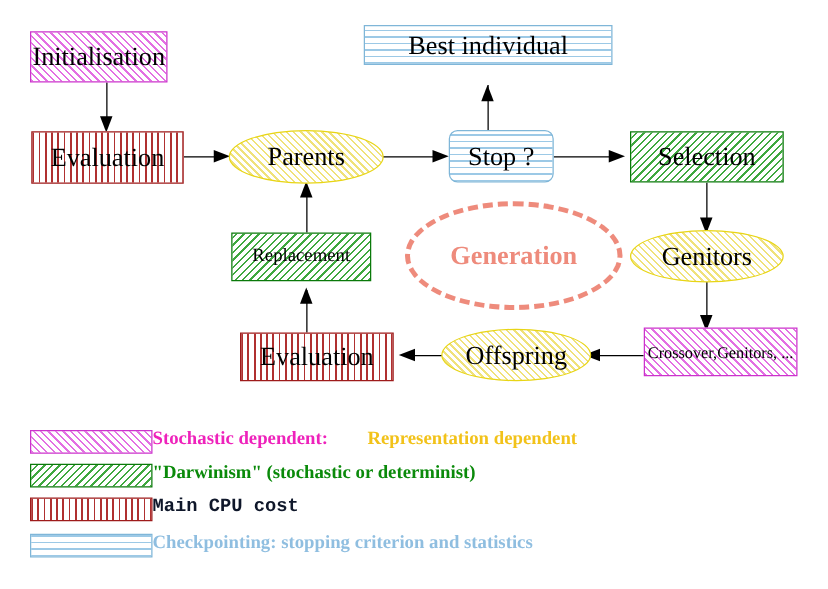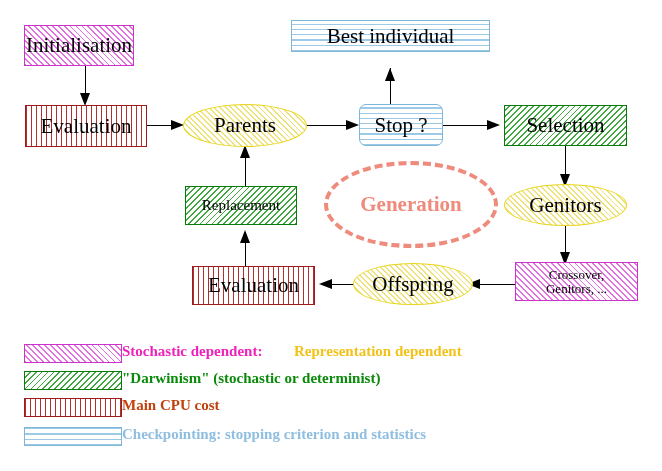--- a/index.html
+++ b/index.html
@@ -164,21 +164,21 @@
   </div>
 
   <div class="node fill-green" style="left:504px; top:105px; width:123px; height:41px; font-size:21px;">
     <span class="lbl">Selection</span>
   </div>
 
   <div class="node fill-yellow ellipse" style="left:504px; top:184px; width:123px; height:42px; font-size:21px;">
     <span class="lbl">Genitors</span>
   </div>
 
-  <div class="node fill-magenta" style="left:515px; top:262px; width:123px; height:39px; font-size:13px; flex-direction:column;">
+  <div class="node fill-magenta" style="left:515px; top:262px; width:123px; height:39px; font-size:13px; ">
     <span class="lbl">Crossover,</span>
     <span class="lbl">Genitors, ...</span>
   </div>
 
   <div class="node fill-yellow ellipse" style="left:353px; top:263px; width:120px; height:42px; font-size:21px;">
     <span class="lbl">Offspring</span>
   </div>
 
   <div class="node fill-red" style="left:192px; top:266px; width:123px; height:39px; font-size:21px;">
     <span class="lbl">Evaluation</span>
@@ -196,21 +196,21 @@
       <div class="lg-text2" style="left:294px; color:#f2c219;">Representation dependent</div>
     </div>
 
     <div class="lg-row" style="top:31px;">
       <div class="lg-swatch fill-green"></div>
       <div class="lg-text" style="color:#0a8a0a;">"Darwinism" (stochastic or determinist)</div>
     </div>
 
     <div class="lg-row" style="top:58px;">
       <div class="lg-swatch fill-red"></div>
-      <div class="lg-text" style="color:#c2410c;">Main CPU cost</div>
+      <div class="lg-text" style="color:#0f172a;font-family:Liberation Mono, monospace;">Main CPU cost</div>
     </div>
 
     <div class="lg-row" style="top:87px;">
       <div class="lg-swatch fill-blue"></div>
       <div class="lg-text" style="color:#8fbee0;">Checkpointing: stopping criterion and statistics</div>
     </div>
 
   </div>
 
 </div>

